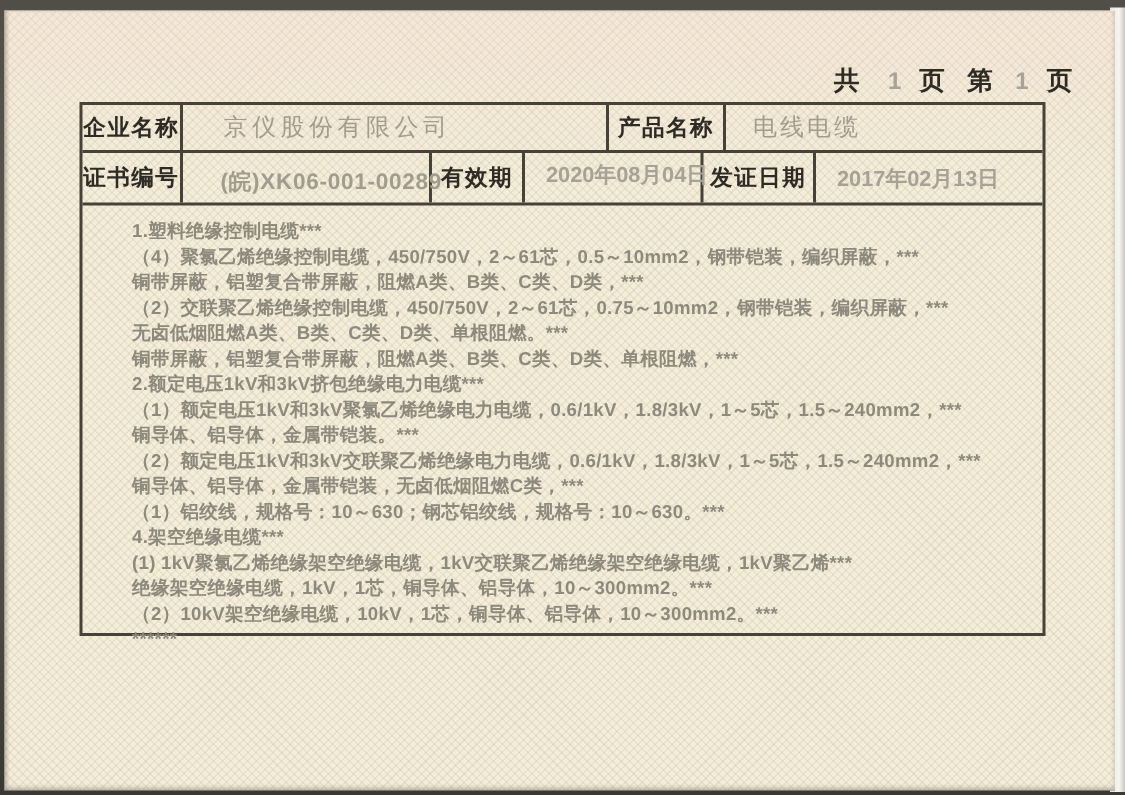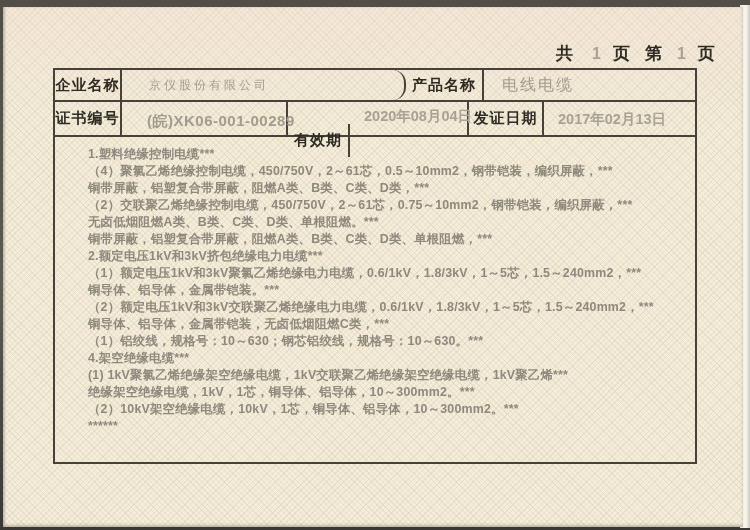--- a/index.html
+++ b/index.html
@@ -29,43 +29,43 @@
   }
   .ph-cn{
     font-family:"Liberation Serif","DejaVu Serif",serif;
     font-weight:bold;font-size:17px;color:#2e2b25;letter-spacing:1px;
   }
   .ph-num{
     font-size:16px;font-weight:bold;color:#a9a296;
   }
   .g18{margin-left:18px}.g12{margin-left:12px}.g14{margin-left:14px}
   .doc-frame{
-    position:absolute;left:53px;top:68px;width:644px;height:396px;
+    position:absolute;left:53px;top:68px;width:644px;height:356px;
     border:2px solid #46423a;box-sizing:border-box;
   }
   .trow{display:flex;box-sizing:border-box;border-bottom:2px solid #46423a;}
   .row1{height:32px;}
   .row2{height:35px;}
   .cell{box-sizing:border-box;height:100%;display:flex;align-items:center;overflow:visible;}
   .cell.brd{border-right:2px solid #46423a;}
   .lbl{
     justify-content:center;
     font-family:"Liberation Serif","DejaVu Serif",serif;
     font-weight:bold;font-size:15px;color:#2e2b24;letter-spacing:1px;
     white-space:nowrap;
   }
   .val{color:#a29c8f;white-space:nowrap;}
-  .val-enterprise{width:284px;padding-left:27px;font-size:12px;letter-spacing:3px;font-weight:500;border-radius:13px;}
+  .val-enterprise{width:284px;padding-left:27px;font-size:16px;letter-spacing:3px;font-weight:500;}
   .val-product{padding-left:18px;font-size:16px;letter-spacing:2px;font-weight:500;}
   .val-cert{width:166px;padding-left:25px;font-size:15px;font-weight:bold;letter-spacing:0.5px;align-items:flex-end;padding-bottom:4px;}
   .val-date{width:119px;padding-left:14px;font-size:14.5px;font-weight:bold;align-items:flex-start;padding-top:5px;color:#a8a296;}
   .val-issue{padding-left:14px;font-size:14.5px;font-weight:bold;align-items:flex-start;padding-top:8px;color:#a8a296;}
   .w-lbl1{width:67px;}
   .w-lbl2{width:78px;font-family:Liberation Serif, serif;}
-  .w-valid{width:62px;margin-top:22px;}
+  .w-valid{width:62px;}
   .w-issue{width:75px;}
   .flex1{flex:1;}
   .bodytext{
     padding:9px 4px 0 33px;
   }
   .bline{
     font-size:12.4px;line-height:17px;font-weight:700;
     color:#8e897d;letter-spacing:0.2px;white-space:nowrap;
   }
 </style>

